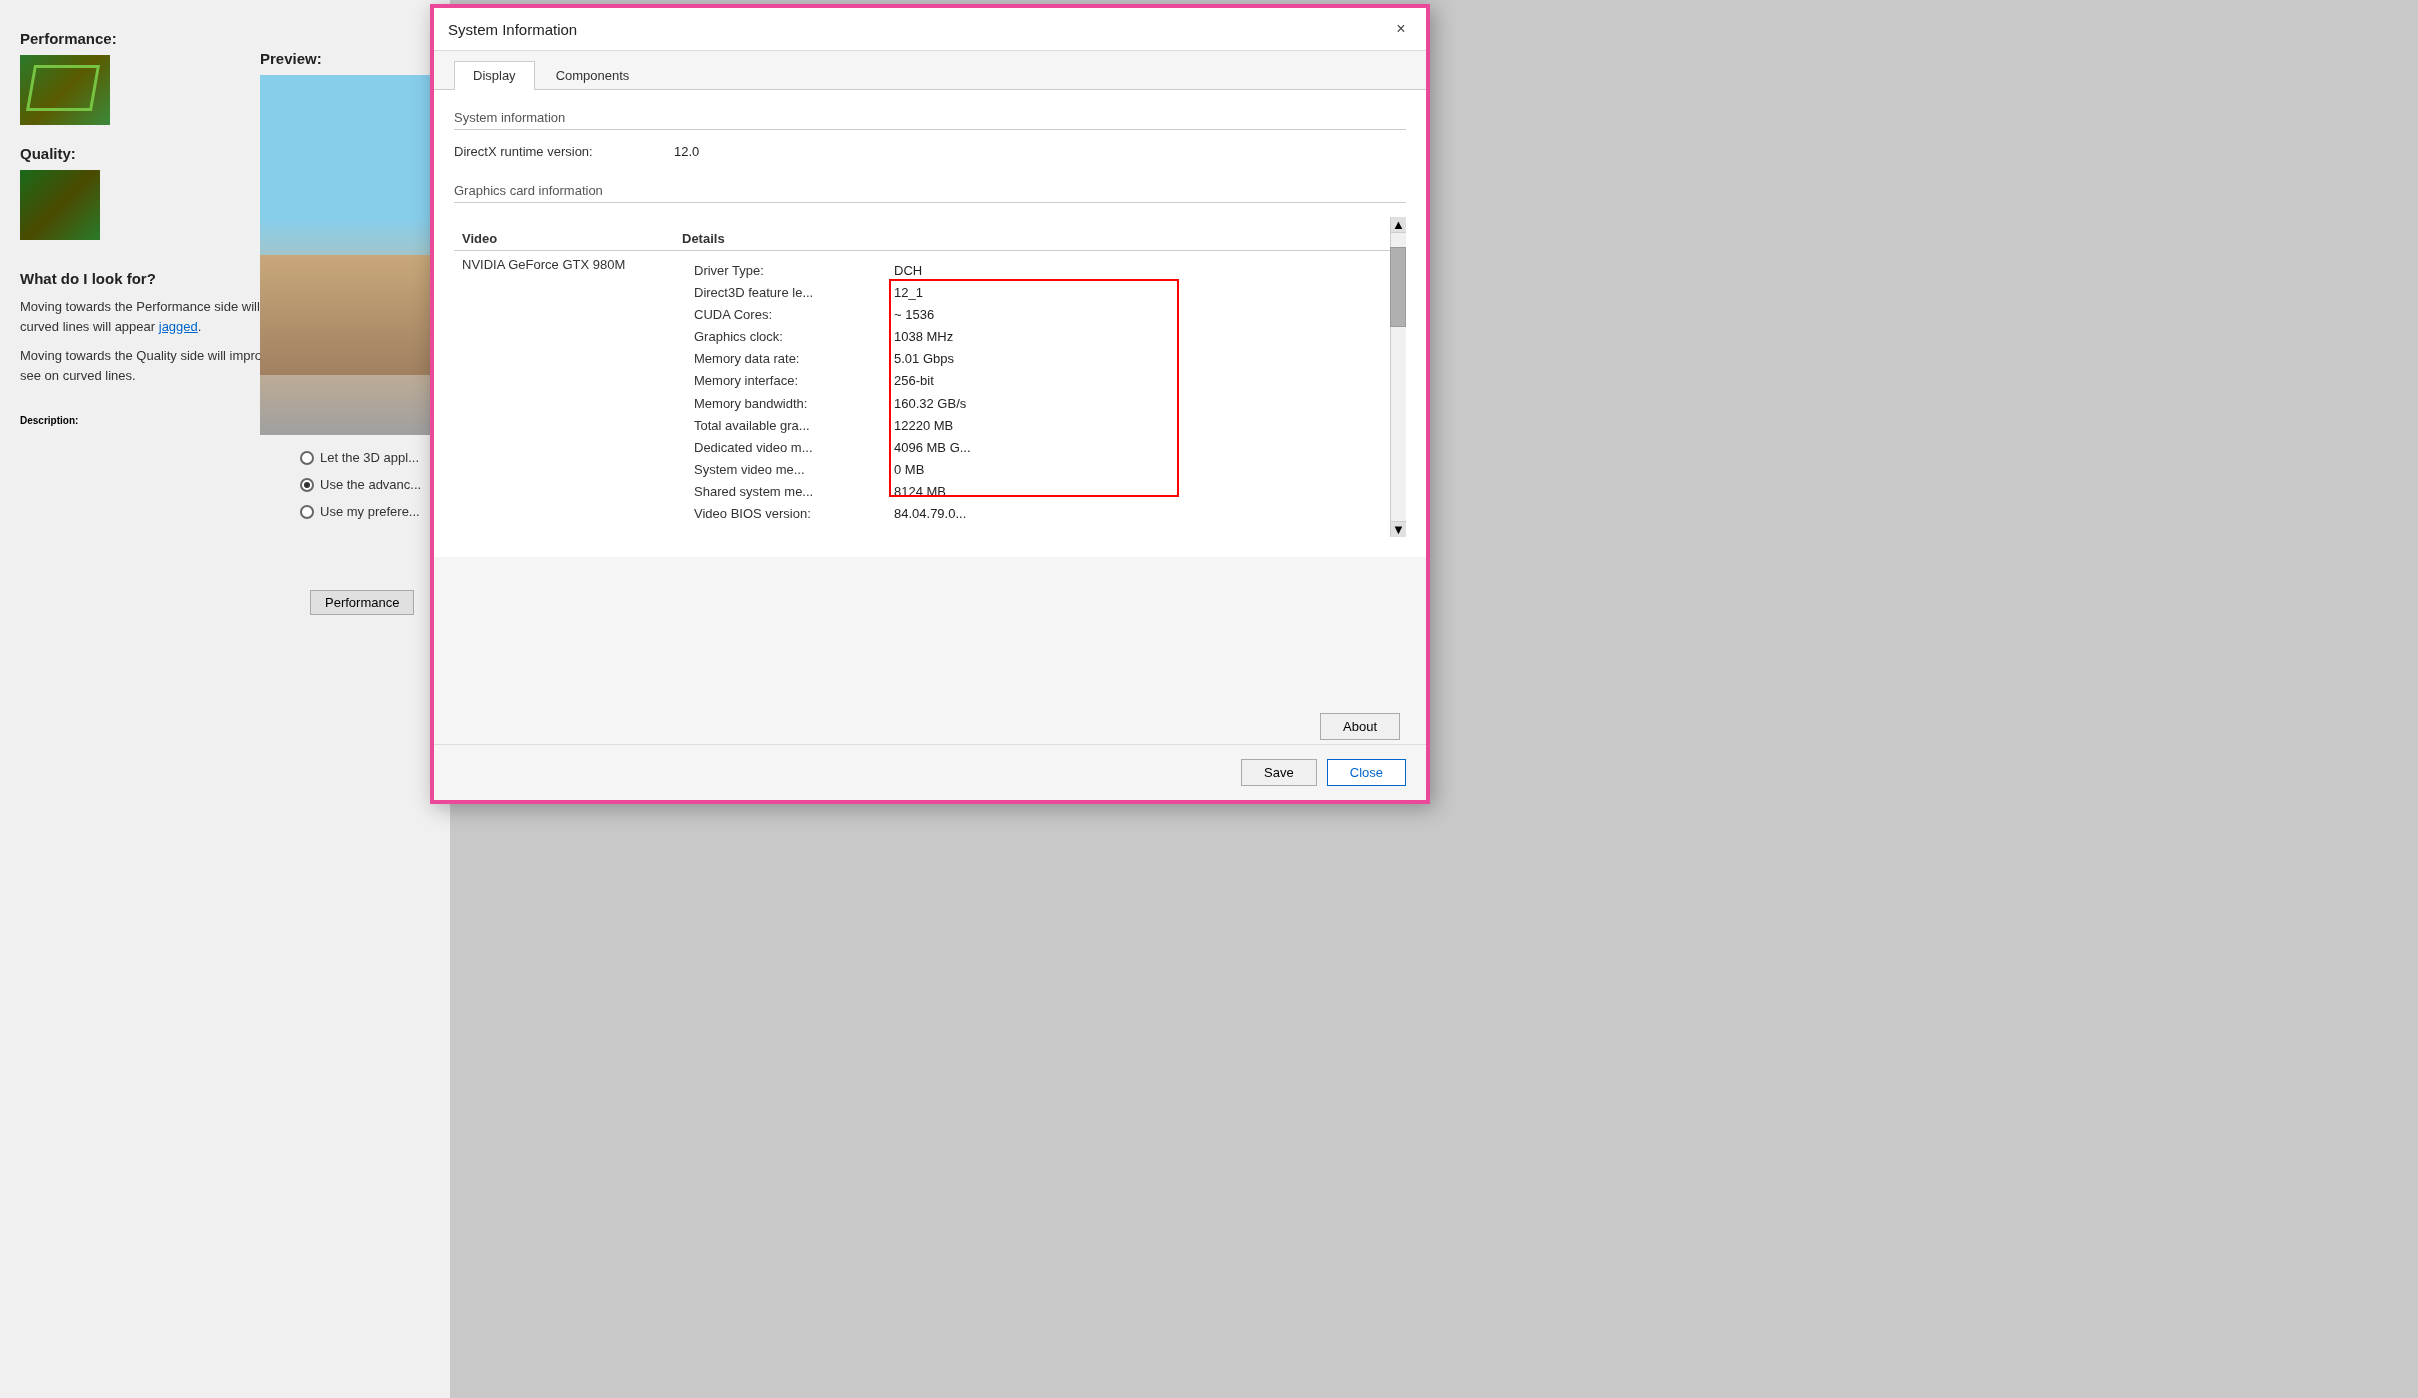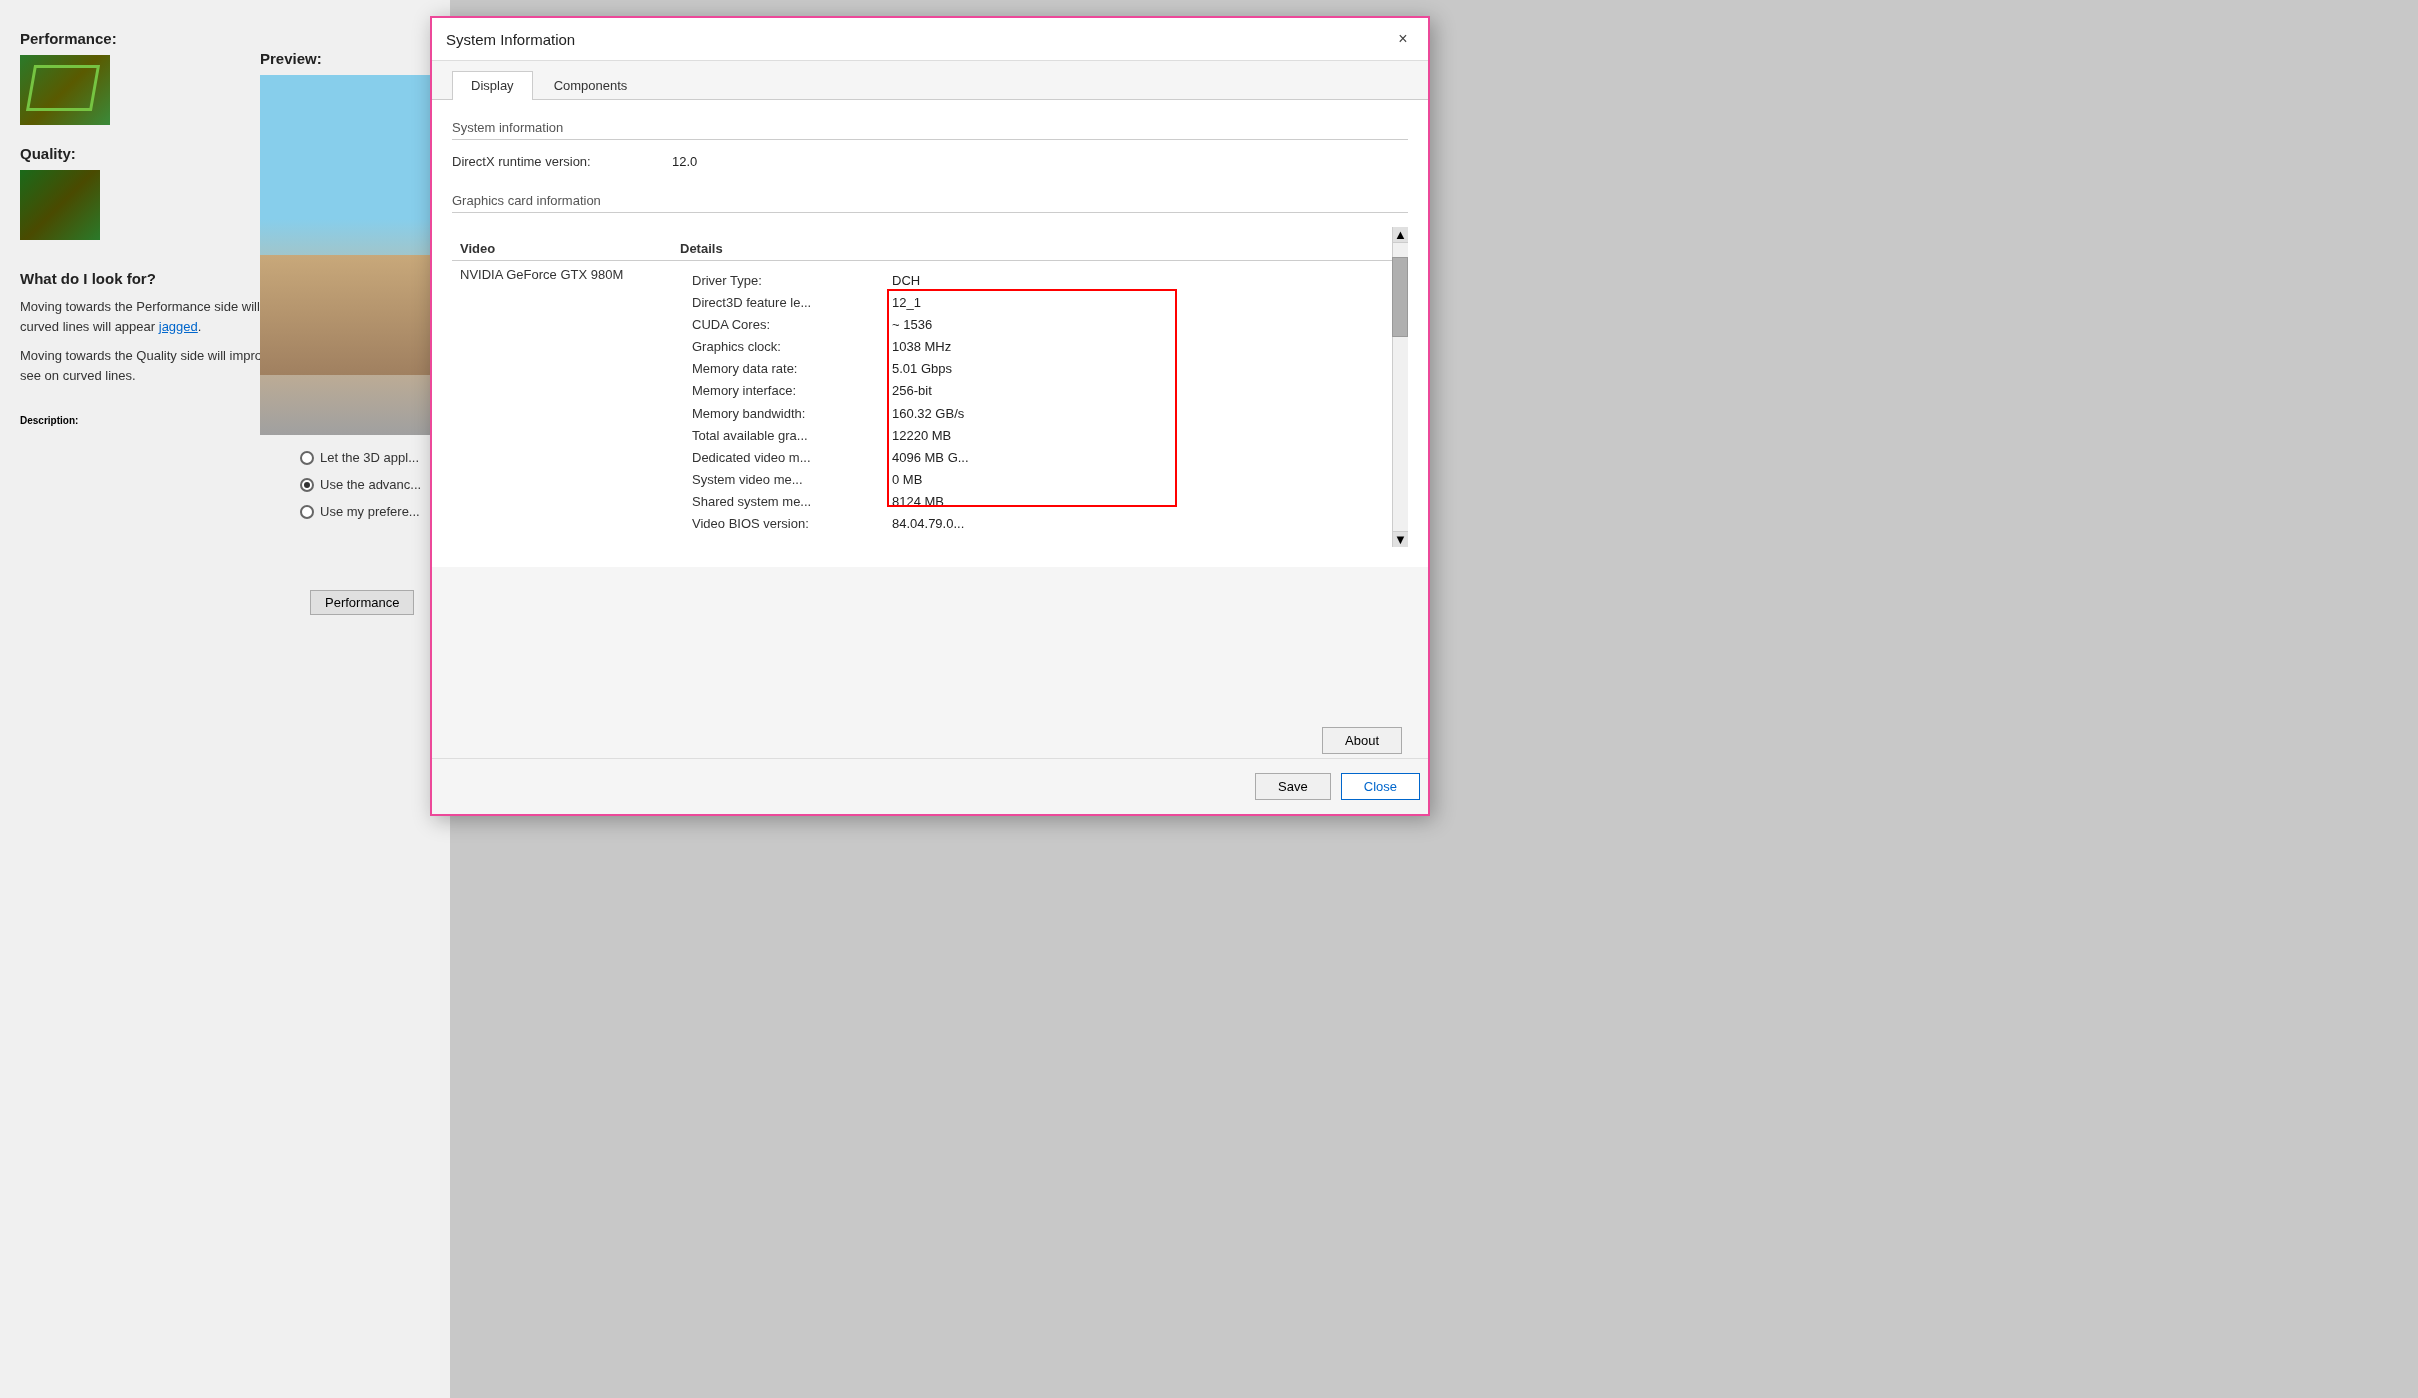--- a/index.html
+++ b/index.html
@@ -149,25 +149,25 @@
       background: #e0e0e0;
       border: 1px solid #aaa;
       padding: 4px 14px;
       font-size: 13px;
       cursor: pointer;
     }
 
     
     .dialog {
       position: absolute;
-      left: 430px; top: 16px;
+      left: 430px; top: 4px;
       width: 1000px;
       height: 800px;
       background: #f5f5f5;
-      border: 2px solid #ec4899;
+      border: 4px solid #ec4899;
       box-shadow: 4px 4px 20px rgba(0,0,0,0.3);
     }
 
     .dialog-titlebar {
       background: #fff;
       padding: 10px 14px;
       display: flex;
       align-items: center;
       justify-content: space-between;
       border-bottom: 1px solid #ddd;
@@ -328,21 +328,21 @@
       border: 2px solid red;
       position: absolute;
       pointer-events: none;
     }
 
     
     .dialog-buttons {
       display: flex;
       justify-content: flex-end;
       gap: 10px;
-      padding: 14px 8px;
+      padding: 14px 20px;
       background: #f5f5f5;
       border-top: 1px solid #ddd;
       position: absolute;
       bottom: 0; left: 0; right: 0;
     }
     .btn {
       padding: 5px 22px;
       font-size: 13px;
       cursor: pointer;
       border: 1px solid #aaa;

